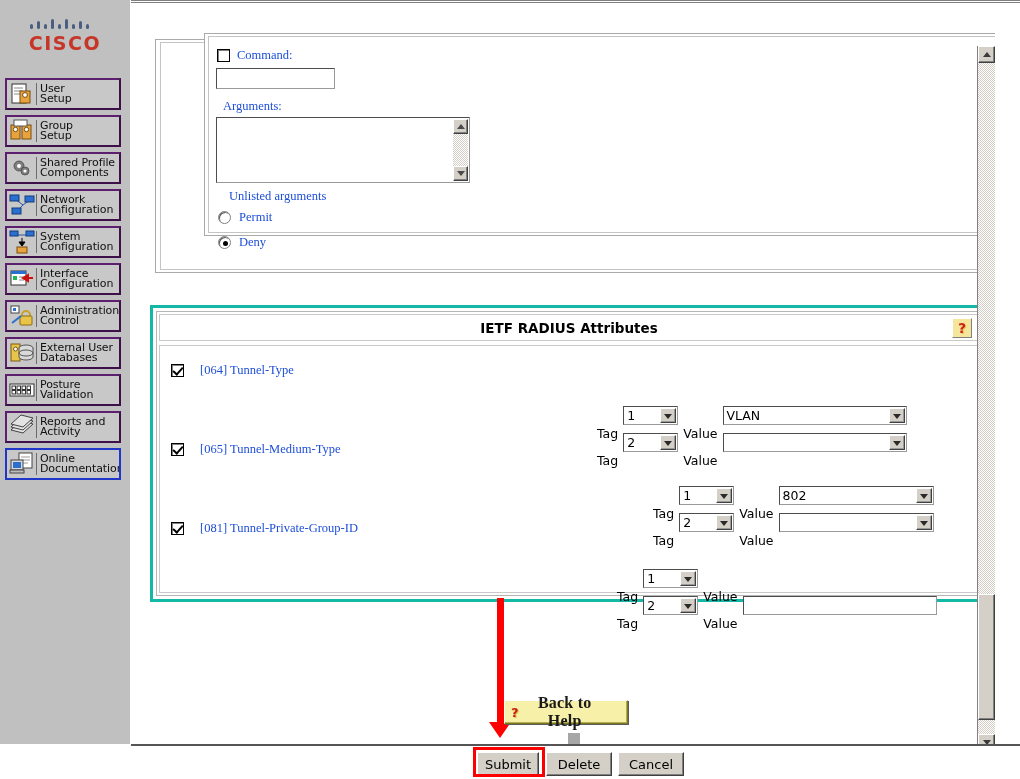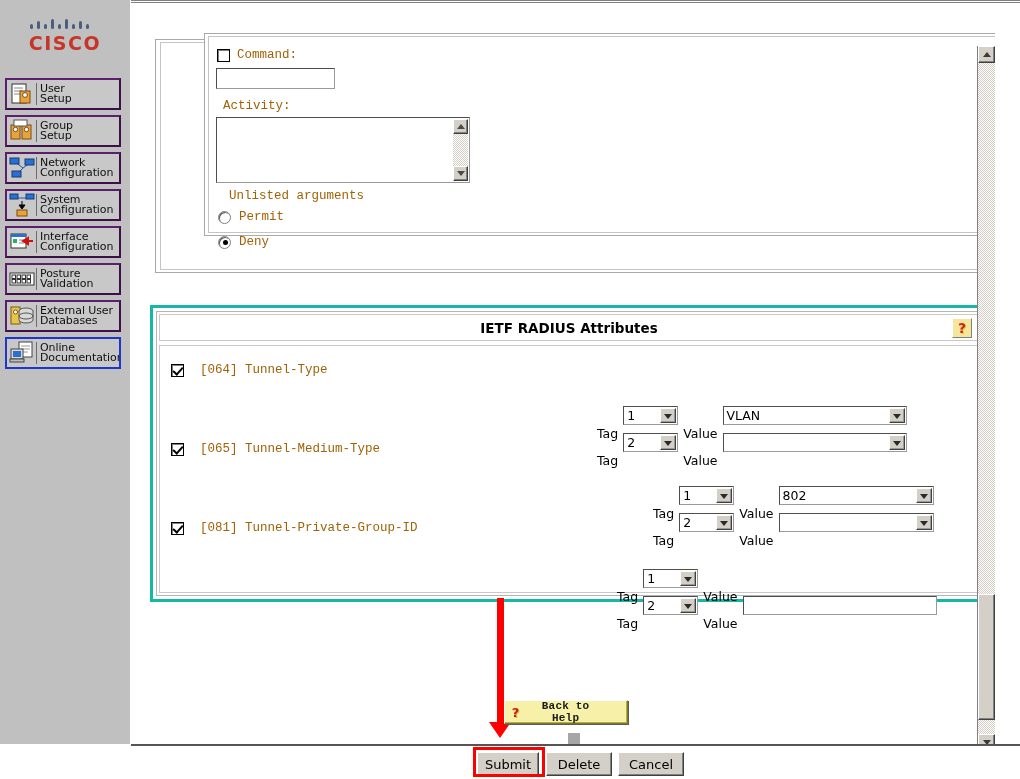--- a/index.html
+++ b/index.html
@@ -173,23 +173,23 @@
   .wincheck.checked::after {
     content: "";
     position: absolute;
     left: 3px; top: 0px;
     width: 4px; height: 8px;
     border: solid #000000;
     border-width: 0 2px 2px 0;
     transform: rotate(42deg);
   }
   .lbl {
-    font-family: Liberation Mono, monospace;
+    font-family: Liberation Serif, serif;
     font-size: 12.5px;
-    color: #a16207;
+    color: #1d4ed8;
     white-space: nowrap;
   }
 
   .wintext {
     border: 1px solid #9a9a9a;
     border-top-color: #4d4d4d;
     border-left-color: #4d4d4d;
     background: #ffffff;
     font-family: "DejaVu Sans", "Liberation Sans", sans-serif;
     font-size: 12.5px;
@@ -408,22 +408,22 @@
     font-family: "DejaVu Sans", "Liberation Sans", sans-serif;
     font-size: 13px;
     font-weight: bold;
     color: #c81b1b;
     text-shadow: 1px 1px 0 #e3c23f;
   }
   #back-help .btxt {
     flex: 1 1 auto;
     text-align: center;
     padding-right: 22px;
-    font-family: Liberation Mono, monospace;
-    font-size: 11px;
+    font-family: Liberation Serif, serif;
+    font-size: 16px;
     font-weight: bold;
     color: #1a1a1a;
     letter-spacing: 0.2px;
   }
   #gray-sq {
     position: absolute;
     left: 568px; top: 733px;
     width: 12px; height: 11px;
     background: #a6a6a6;
   }
@@ -552,20 +552,35 @@
             <rect x="13" y="7" width="9" height="14" fill="#e8a33d" stroke="#7a4c10"></rect>
             <circle cx="17.5" cy="11.5" r="2.2" fill="#fff" stroke="#7a4c10"></circle>
             <rect x="5" y="2" width="13" height="6" fill="#fff" stroke="#555"></rect>
           </svg>
         </span>
         <span class="divider"></span>
         <span class="nlabel">Group
 Setup</span>
       </div>
 
+      <div class="navbtn">
+        <span class="nicon">
+          <svg width="26" height="26" viewBox="0 0 26 26">
+            <g fill="#7e7e7e" stroke="#3d3d3d" stroke-width="0.7">
+              <circle cx="10" cy="11" r="5"></circle>
+                <circle cx="16" cy="16" r="4"></circle>
+            </g>
+            <circle cx="10" cy="11" r="2" fill="#fff"></circle>
+            <circle cx="16" cy="16" r="1.6" fill="#fff"></circle>
+          </svg>
+        </span>
+        <span class="divider"></span>
+        <span class="nlabel">Shared Profile
+Components</span>
+      </div>
 
       <div class="navbtn">
         <span class="nicon">
           <svg width="26" height="26" viewBox="0 0 26 26">
             <line x1="6" y1="7" x2="14" y2="13" stroke="#2b55a8"></line>
               <line x1="14" y1="13" x2="8" y2="19" stroke="#2b55a8"></line>
             <line x1="14" y1="13" x2="21" y2="8" stroke="#2b55a8"></line>
             <rect x="1" y="3" width="9" height="6" fill="#2b6fd0" stroke="#123c78"></rect>
             <rect x="16" y="4" width="9" height="6" fill="#2b6fd0" stroke="#123c78"></rect>
             <rect x="3" y="16" width="9" height="6" fill="#2b6fd0" stroke="#123c78"></rect>
@@ -600,20 +615,49 @@
             <line x1="10" y1="11" x2="15" y2="11" stroke="#888"></line>
               <line x1="10" y1="14" x2="15" y2="14" stroke="#888"></line>
             <path d="M24 12 l-6 0 M19 9 l-5 3 l5 3 z" stroke="#cc1111" fill="#cc1111" stroke-width="2"></path>
           </svg>
         </span>
         <span class="divider"></span>
         <span class="nlabel">Interface
 Configuration</span>
       </div>
 
+      <div class="navbtn">
+        <span class="nicon">
+          <svg width="26" height="26" viewBox="0 0 26 26">
+            <rect x="2" y="3" width="8" height="7" fill="#fff" stroke="#444"></rect>
+            <rect x="4" y="5" width="3" height="3" fill="#2b6fd0"></rect>
+            <path d="M13 12 a4 4 0 0 1 8 0 v2 h-8 z" fill="none" stroke="#c9a227" stroke-width="2"></path>
+            <rect x="11" y="13" width="12" height="9" rx="1" fill="#e8c54a" stroke="#8a6a10"></rect>
+            <line x1="3" y1="20" x2="12" y2="13" stroke="#2b6fd0" stroke-width="2"></line>
+          </svg>
+        </span>
+        <span class="divider"></span>
+        <span class="nlabel">Administration
+Control</span>
+      </div>
+
+      <div class="navbtn">
+        <span class="nicon">
+          <svg width="26" height="26" viewBox="0 0 26 26">
+            <rect x="2" y="4" width="9" height="17" fill="#e8c54a" stroke="#7a5a10"></rect>
+            <circle cx="6.5" cy="9" r="2" fill="#fff" stroke="#7a5a10"></circle>
+            <ellipse cx="17" cy="8" rx="7" ry="3" fill="#d9d9d9" stroke="#555"></ellipse>
+            <path d="M10 8 v9 a7 3 0 0 0 14 0 v-9" fill="#d9d9d9" stroke="#555"></path>
+            <ellipse cx="17" cy="13" rx="7" ry="3" fill="none" stroke="#555"></ellipse>
+          </svg>
+        </span>
+        <span class="divider"></span>
+        <span class="nlabel">External User
+Databases</span>
+      </div>
 
       <div class="navbtn">
         <span class="nicon">
           <svg width="26" height="26" viewBox="0 0 26 26">
             <rect x="1" y="7" width="24" height="12" fill="#fff" stroke="#333"></rect>
             <g fill="none" stroke="#333">
               <rect x="3" y="9" width="3.5" height="3.5"></rect>
                 <rect x="8" y="9" width="3.5" height="3.5"></rect>
               <rect x="13" y="9" width="3.5" height="3.5"></rect>
                 <rect x="18" y="9" width="3.5" height="3.5"></rect>
@@ -622,36 +666,35 @@
               <rect x="13" y="13.5" width="3.5" height="3.5"></rect>
                 <rect x="18" y="13.5" width="3.5" height="3.5"></rect>
             </g>
           </svg>
         </span>
         <span class="divider"></span>
         <span class="nlabel">Posture
 Validation</span>
       </div>
 
-      <div class="navbtn">
-        <span class="nicon">
-          <svg width="26" height="26" viewBox="0 0 26 26">
-            <rect x="2" y="4" width="9" height="17" fill="#e8c54a" stroke="#7a5a10"></rect>
-            <circle cx="6.5" cy="9" r="2" fill="#fff" stroke="#7a5a10"></circle>
-            <ellipse cx="17" cy="8" rx="7" ry="3" fill="#d9d9d9" stroke="#555"></ellipse>
-            <path d="M10 8 v9 a7 3 0 0 0 14 0 v-9" fill="#d9d9d9" stroke="#555"></path>
-            <ellipse cx="17" cy="13" rx="7" ry="3" fill="none" stroke="#555"></ellipse>
-          </svg>
-        </span>
-        <span class="divider"></span>
-        <span class="nlabel">External User
-Databases</span>
-      </div>
-
-
+
+      <div class="navbtn">
+        <span class="nicon">
+          <svg width="26" height="26" viewBox="0 0 26 26">
+            <g fill="#e3e3e3" stroke="#444">
+              <path d="M2 16 l10 -9 l12 3 l-10 9 z"></path>
+              <path d="M2 13 l10 -9 l12 3 l-10 9 z"></path>
+              <path d="M2 10 l10 -9 l12 3 l-10 9 z"></path>
+            </g>
+          </svg>
+        </span>
+        <span class="divider"></span>
+        <span class="nlabel">Reports and
+Activity</span>
+      </div>
 
       <div class="navbtn blue">
         <span class="nicon">
           <svg width="26" height="26" viewBox="0 0 26 26">
             <rect x="10" y="2" width="13" height="15" fill="#fff" stroke="#444"></rect>
             <line x1="12" y1="6" x2="21" y2="6" stroke="#999"></line>
               <line x1="12" y1="9" x2="21" y2="9" stroke="#999"></line>
             <line x1="12" y1="12" x2="19" y2="12" stroke="#999"></line>
             <rect x="2" y="9" width="12" height="10" fill="#d9d9d9" stroke="#444"></rect>
             <rect x="4" y="11" width="8" height="6" fill="#2b6fd0"></rect>
@@ -679,21 +722,21 @@
     <div id="cmd-inner"></div>
     <div id="cmd-inner2">
 
       <div class="cb-row" style="left:8px; top:11px; gap:7px;">
         <span class="wincheck"></span>
         <span class="lbl">Command:</span>
       </div>
 
       <input class="wintext" type="text" style="position: absolute; left: 7px; top: 31px; width: 119px; height: 21px;" value="">
 
-      <span class="lbl" style="position:absolute; left:14px; top:62px;">Activity:</span>
+      <span class="lbl" style="position:absolute; left:14px; top:62px;">Arguments:</span>
 
       <div class="winarea" style="position:absolute; left:7px; top:80px; width:254px; height:66px;">
         <div class="fakescroll">
           <div class="sbtn up">
               <span class="sarrow"></span>
             </div>
           <div class="sbtn down">
               <span class="sarrow"></span>
             </div>
         </div>

